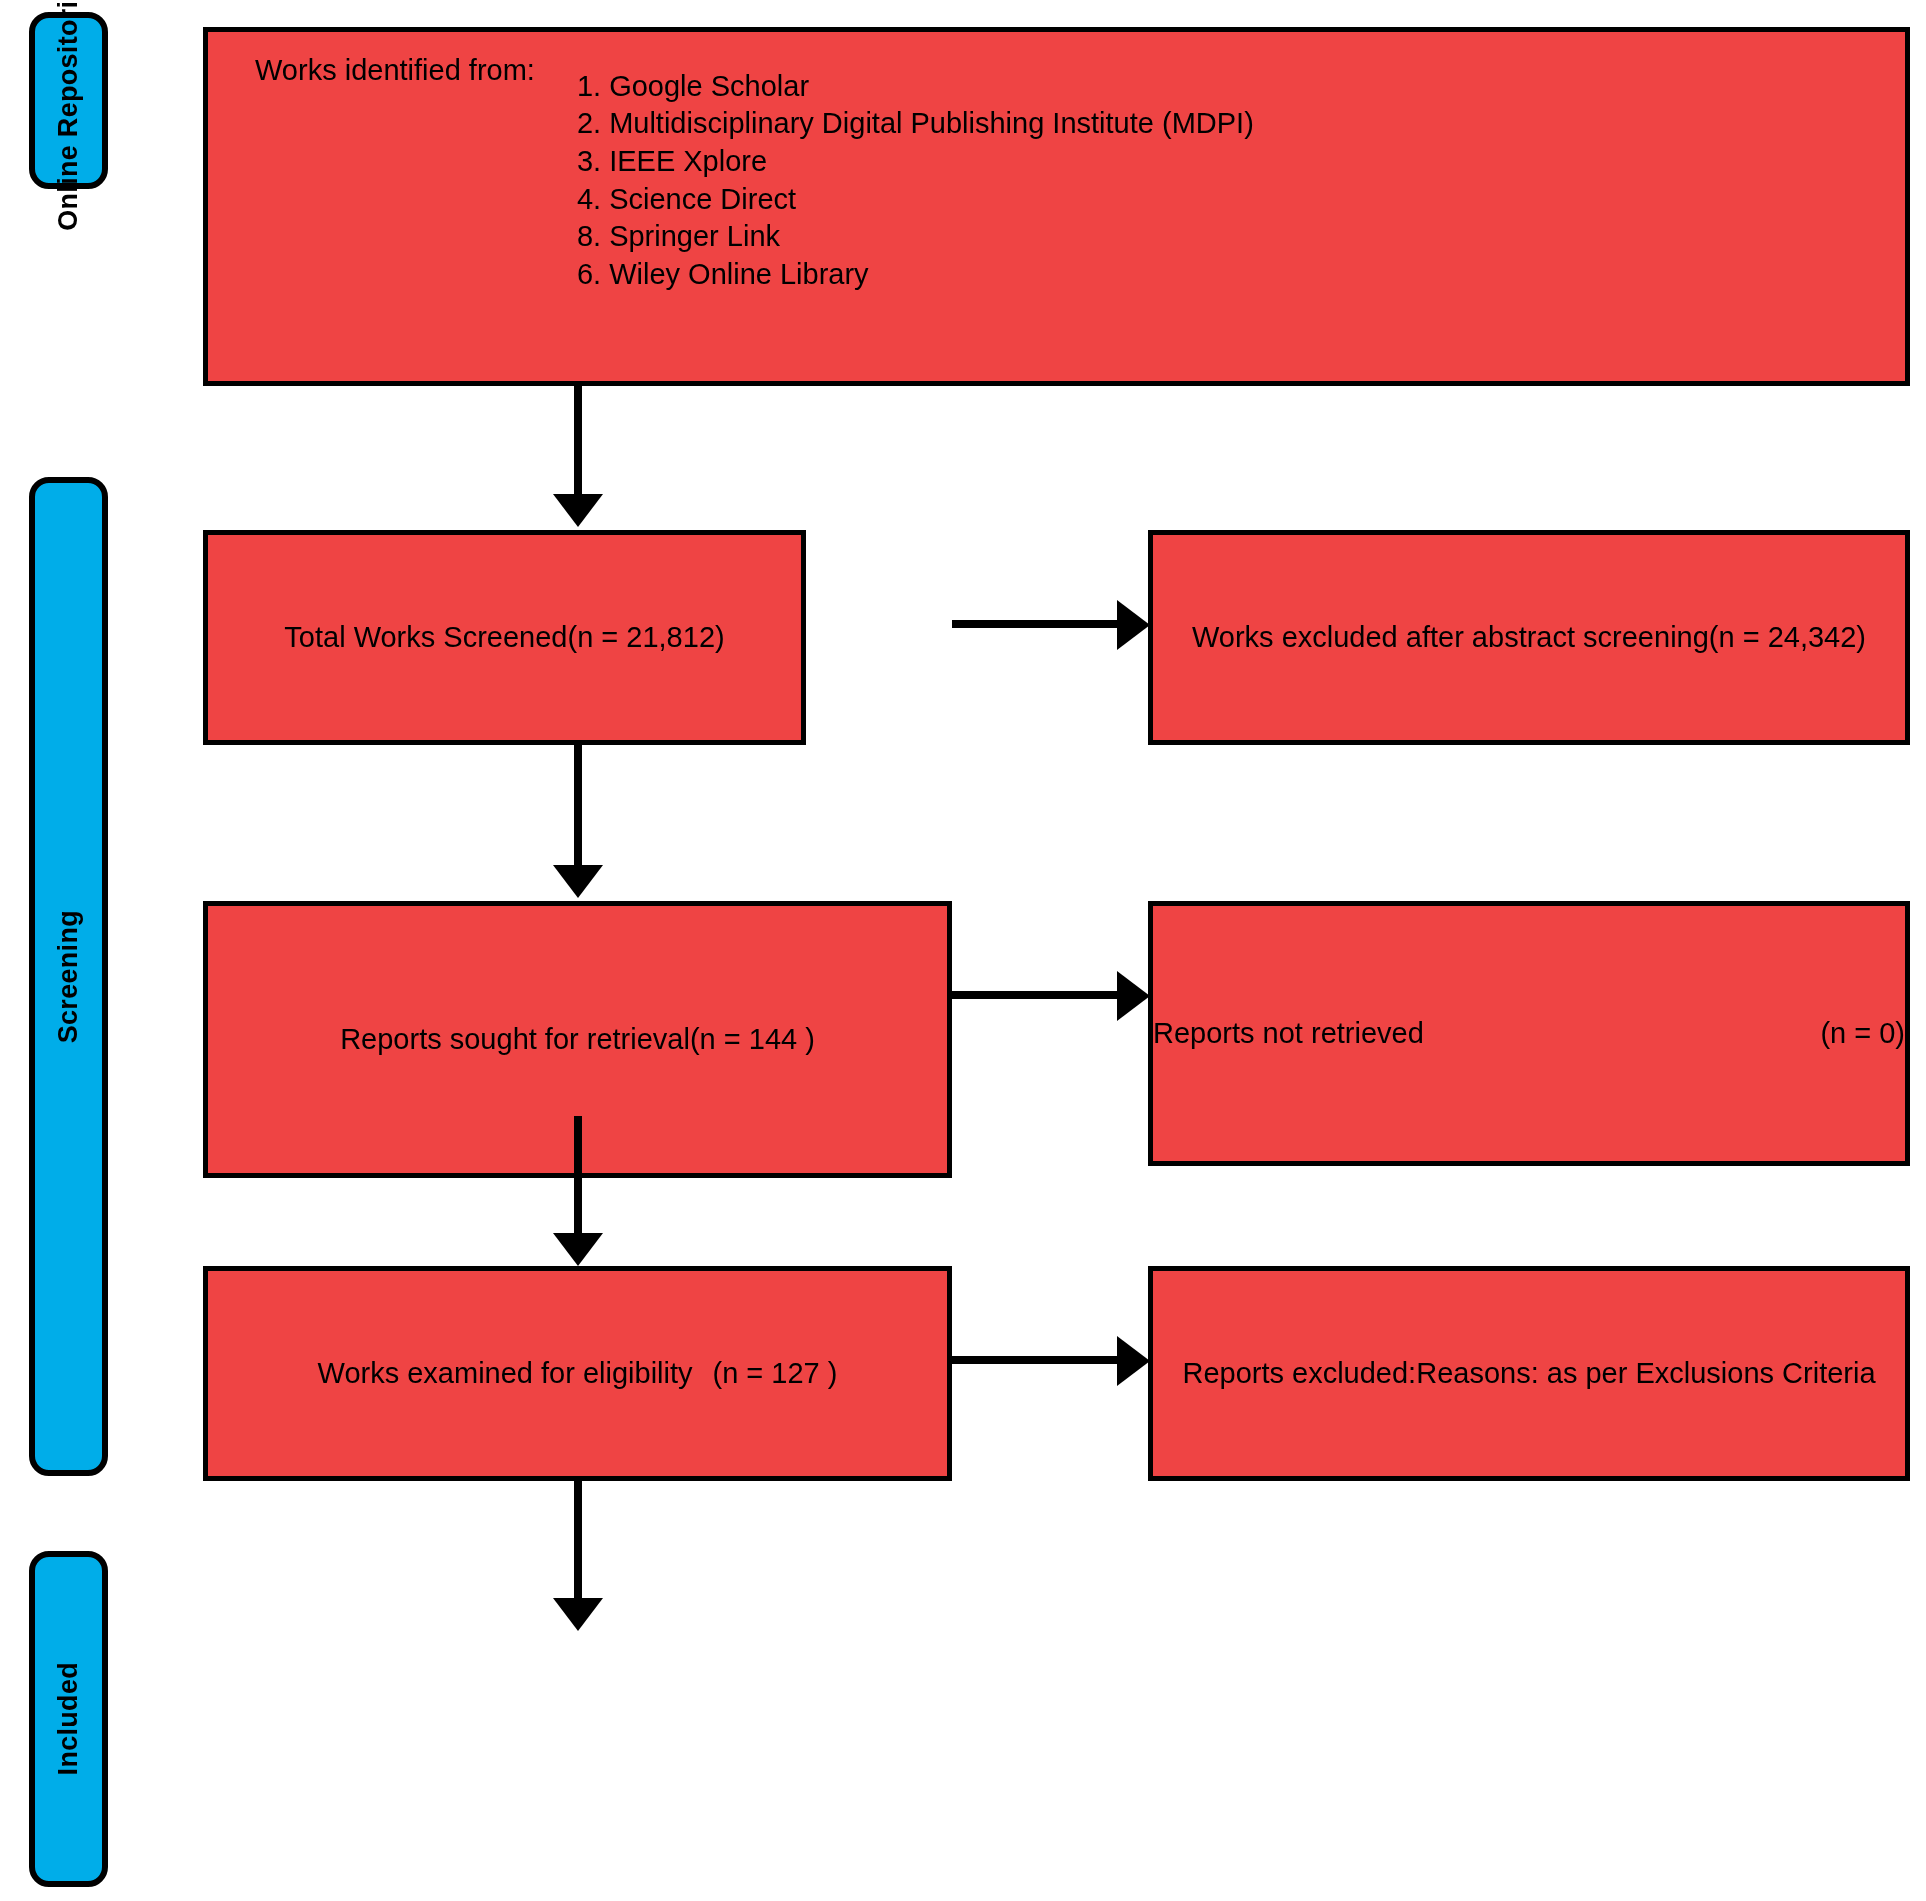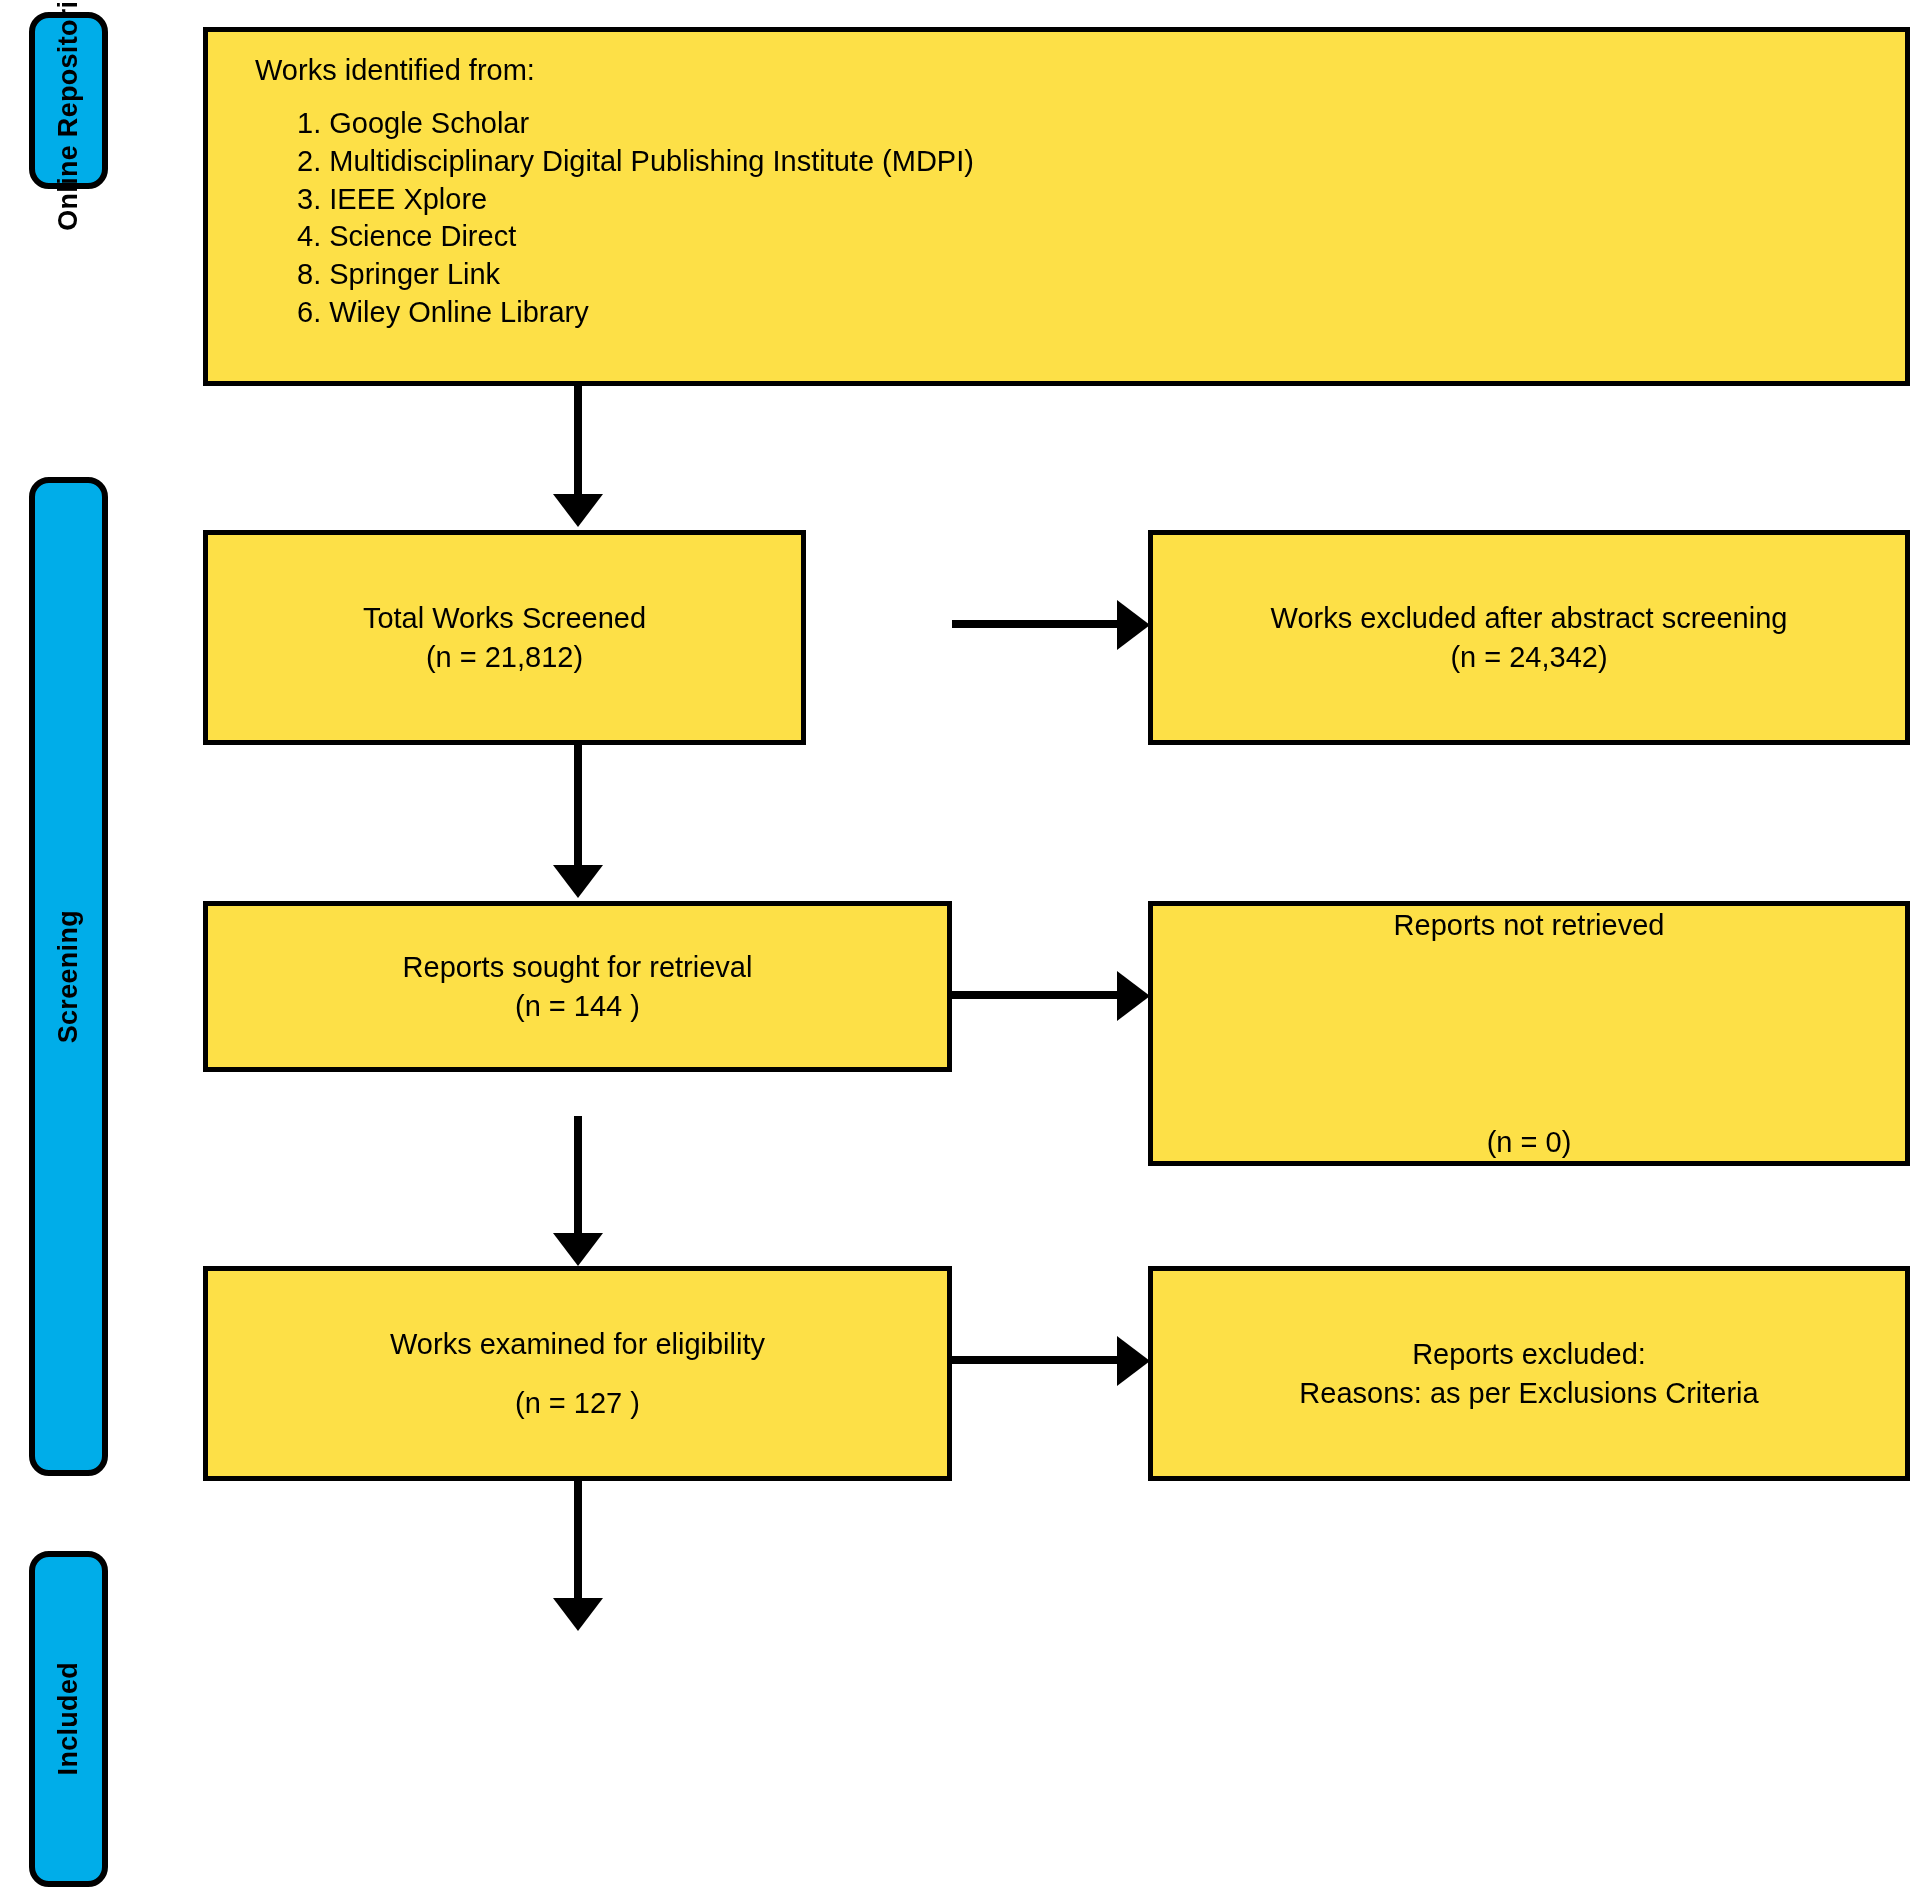--- a/index.html
+++ b/index.html
@@ -40,25 +40,24 @@
     white-space: nowrap;
     line-height: 1;
   }
   #bar-online      { top: 11.8px;   height: 177px; }
   #bar-screening   { top: 477px;  height: 999px; }
   #bar-included    { top: 1551px; height: 336px; }
 
   
   .flow-box {
     position: absolute;
-    background: #fde047;
+    background: #ef4444;
     border: 5.3px solid #000000;
     box-sizing: border-box;
     display: flex;
-    flex-direction: column;
     justify-content: center;
   }
   .flow-box.center-text {
     align-items: center;
     text-align: center;
   }
   .box-line {
     font-size: 29px;
     color: #000000;
     line-height: 1.32;
@@ -82,21 +81,21 @@
   }
   .src-list li {
     font-size: 29px;
     color: #000000;
     line-height: 1.30;
     white-space: pre;
   }
 
   
   #box-screened    { left: 203px; top: 530px;  width: 603px; height: 215px; }
-  #box-sought      { left: 203px; top: 901px; width: 749px; height: 171px; }
+  #box-sought      { left: 203px; top: 901px; width: 749px; height: 277px; }
   #box-eligibility { left: 203px; top: 1266px; width: 749px; height: 215px; gap: 20px; }
   #box-included    { left: 203px; top: 1634px; width: 749px; height: 209px; }
 
   
   #box-excluded-abstract { left: 1148px; top: 530px;  width: 762px; height: 215px; }
   #box-not-retrieved     { left: 1148px; top: 901px; width: 762px; height: 265px; justify-content: space-between; }
   #box-excluded-reports  { left: 1148px; top: 1266px; width: 762px; height: 215px; }
 
   
   .v-line {

